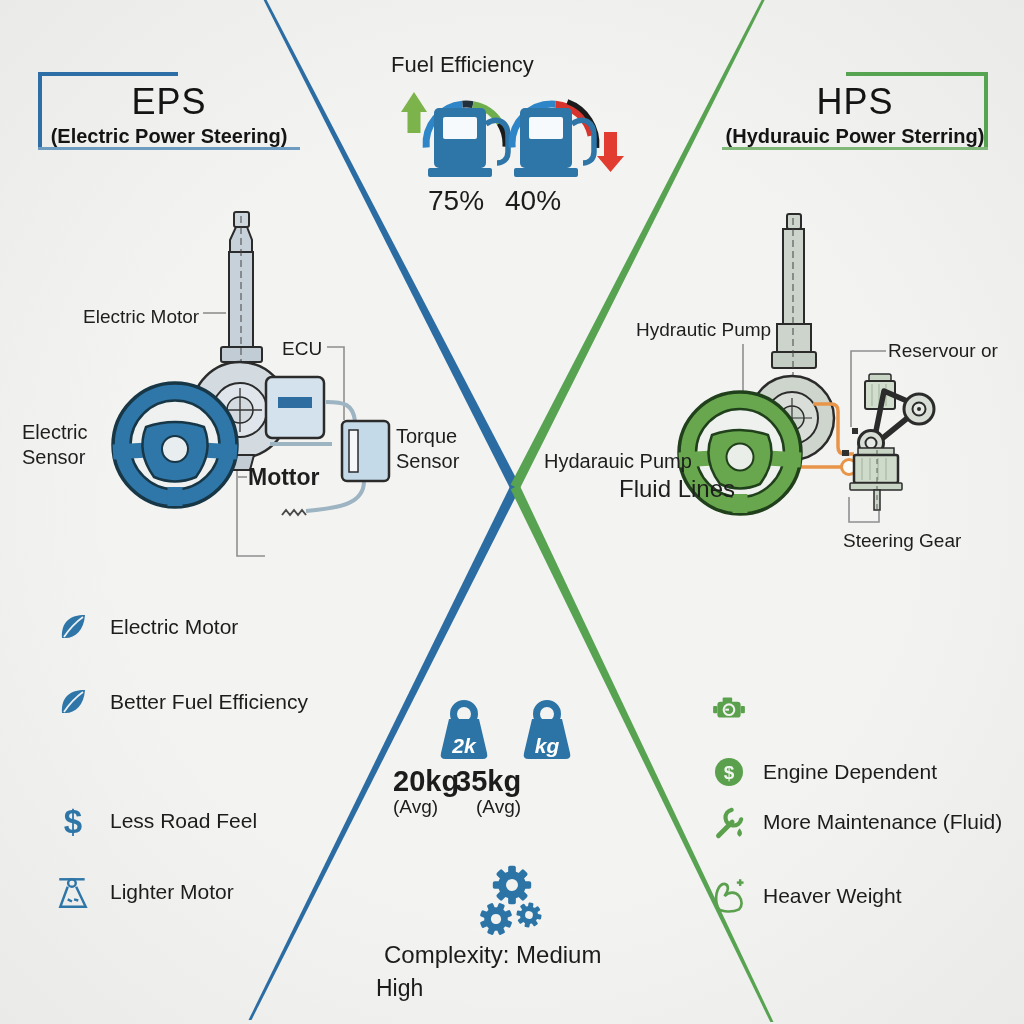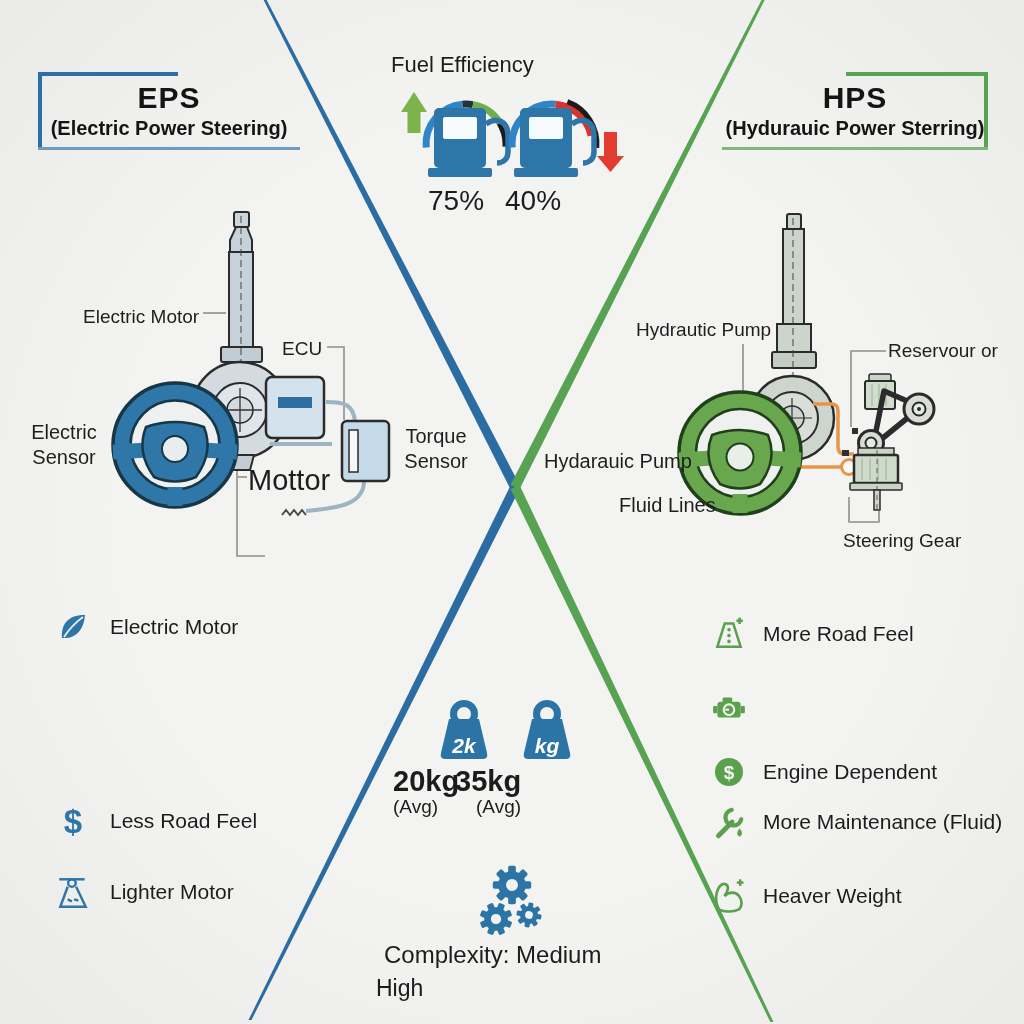--- a/index.html
+++ b/index.html
@@ -8,26 +8,26 @@
     background:radial-gradient(ellipse at center,#f3f3f1 55%,#eaeae8 100%);
     font-family:"Liberation Sans",sans-serif;color:#1c1c1c;
   }
   svg{display:block}
   #art{position:absolute;left:0;top:0}
   
   .titlebox{position:absolute}
   .tb-top{position:absolute;top:0;height:4px}
   .tb-side{position:absolute;top:0;width:4px;height:100%}
   .tb-bottom{position:absolute;bottom:0;left:0;width:100%;height:3px}
-  .tb-title{font-size:30px;font-weight:bold;text-align:center;margin-top:9px;letter-spacing:1px;color:#141414}
+  .tb-title{font-size:36px;font-weight:normal;text-align:center;margin-top:9px;letter-spacing:1px;color:#141414}
   .tb-sub{font-size:20px;text-align:center;margin-top:2px;font-weight:bold;color:#141414}
   
   .dlab{position:absolute;font-size:19px;color:#1e1e1e;white-space:nowrap}
-  .dlab.two{white-space:normal;text-align:center;line-height:1.25}
-  .mottor{font-size:29px;font-weight:normal}
+  .dlab.two{white-space:normal;text-align:left;line-height:1.25}
+  .mottor{font-size:23px;font-weight:bold}
   
   .ctext{position:absolute;}
   .fuel-title{font-size:22px;width:240px}
   .pct{font-size:28px;font-weight:normal;width:120px}
   .wval{font-size:29px;font-weight:bold;width:140px}
   .wavg{font-size:19px;width:140px}
   .cx1{font-size:24px;width:280px}
   .cx2{font-size:23px;width:280px}
   
   .row{position:absolute;display:flex;align-items:center;height:40px}
@@ -271,21 +271,21 @@
 
   <div class="dlab" style="left:83px;top:306px">Electric Motor</div>
   <div class="dlab" style="left:282px;top:338px">ECU</div>
   <div class="dlab two" style="left:22px;top:420px;width:84px;font-size:20px">Electric Sensor</div>
   <div class="dlab mottor" style="left:248px;top:464px">Mottor</div>
   <div class="dlab two" style="left:396px;top:424px;width:80px;font-size:20px">Torque Sensor</div>
 
   <div class="dlab" style="left:636px;top:319px">Hydrautic Pump</div>
   <div class="dlab" style="left:888px;top:340px">Reservour or</div>
   <div class="dlab" style="left:544px;top:450px;font-size:20px">Hydarauic Pump</div>
-  <div class="dlab" style="left:619px;top:494px;font-size:20px">Fluid Lines</div>
+  <div class="dlab" style="left:619px;top:475px;font-size:24px">Fluid Lines</div>
   <div class="dlab" style="left:843px;top:530px">Steering Gear</div>
 
   <div class="ctext fuel-title" style="left:391px;top:52px">Fuel Efficiency</div>
   <div class="ctext pct" style="left:428px;top:185px">75%</div>
   <div class="ctext pct" style="left:505px;top:185px">40%</div>
 
   <div class="ctext wval" style="left:393px;top:765px">20kg</div>
   <div class="ctext wavg" style="left:393px;top:796px">(Avg)</div>
   <div class="ctext wval" style="left:455px;top:765px">35kg</div>
   <div class="ctext wavg" style="left:476px;top:796px">(Avg)</div>
@@ -294,20 +294,29 @@
   <div class="ctext cx1" style="left:384px;top:941px">Complexity: Medium</div>
 
   <div class="row l" style="left:54px;top:607px">
     <span class="ic">
       <svg width="34" height="34" viewBox="0 0 34 34">
           <path d="M6,28 C5,12 14,5 29,5 C28,21 18,29 8,28 Z" fill="#2e75a8"></path>
           <path d="M8,27 C14,18 20,12 27,7" stroke="#e9eff3" stroke-width="1.8" fill="none"></path>
         </svg>
     </span>
     <span class="rt">Electric Motor</span>
+  </div>
+  <div class="row l" style="left:54px;top:682px">
+    <span class="ic">
+      <svg width="34" height="34" viewBox="0 0 34 34">
+          <path d="M6,28 C5,12 14,5 29,5 C28,21 18,29 8,28 Z" fill="#2e75a8"></path>
+          <path d="M8,27 C14,18 20,12 27,7" stroke="#e9eff3" stroke-width="1.8" fill="none"></path>
+        </svg>
+    </span>
+    <span class="rt">Better Fuel Efficiency</span>
   </div>
   <div class="row l" style="left:54px;top:801px">
     <span class="ic">
       <span class="dollar-glyph">$</span>
     </span>
     <span class="rt">Less Road Feel</span>
   </div>
   <div class="row l" style="left:54px;top:872px">
     <span class="ic">
       <svg width="36" height="36" viewBox="0 0 34 34">
@@ -315,37 +324,20 @@
             <line x1="4" y1="5" x2="28" y2="5"></line>
             <circle cx="16" cy="8.5" r="3.6"></circle>
             <path d="M12,12 L5,31 H29 L20,12"></path>
             <path d="M12,24 l4,2 m2,-2 l4,1"></path>
           </g>
         </svg>
     </span>
     <span class="rt">Lighter Motor</span>
   </div>
 
-  <div class="row r" style="left:710px;top:614px">
-    <span class="ic">
-      <svg width="36" height="36" viewBox="0 0 34 34">
-          <g stroke="#5ba14d" stroke-width="2.4" fill="none">
-            <path d="M13,7 L6,29 H28 L21,7 Z"></path>
-            <line x1="27" y1="1.5" x2="27" y2="7.5"></line>
-            <line x1="24" y1="4.5" x2="30" y2="4.5"></line>
-          </g>
-          <g fill="#5ba14d">
-            <circle cx="17" cy="13" r="1.7"></circle>
-            <circle cx="17" cy="18.5" r="1.7"></circle>
-            <circle cx="17" cy="24" r="1.7"></circle>
-          </g>
-        </svg>
-    </span>
-    <span class="rt">More Road Feel</span>
-  </div>
   <div class="row r" style="left:710px;top:687px">
     <span class="ic">
       <svg width="36" height="36" viewBox="0 0 34 34">
           <g fill="#5ba14d">
             <rect x="6" y="12" width="22" height="15" rx="3"></rect>
             <rect x="11" y="8" width="9" height="5" rx="1"></rect>
             <rect x="2" y="16" width="4" height="7" rx="1"></rect>
             <rect x="28" y="16" width="4" height="7" rx="1"></rect>
           </g>
           <circle cx="17" cy="19.5" r="5" stroke="#f1f1ef" stroke-width="2" fill="none"></circle>

